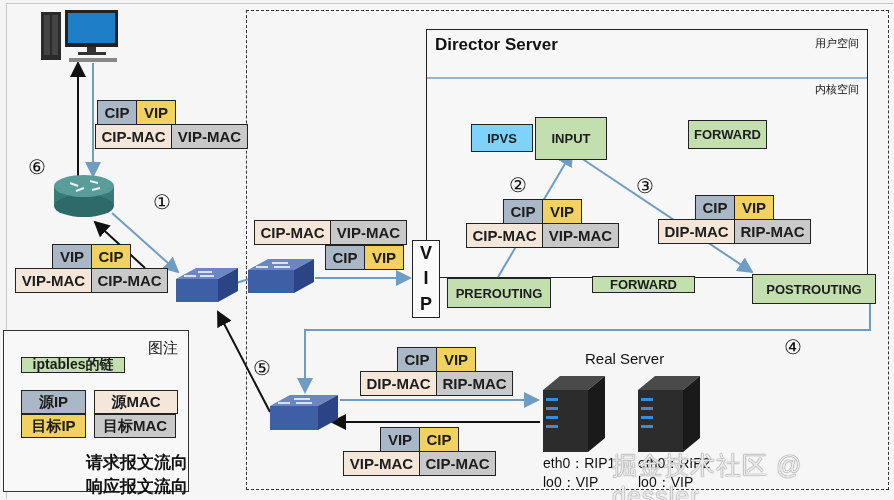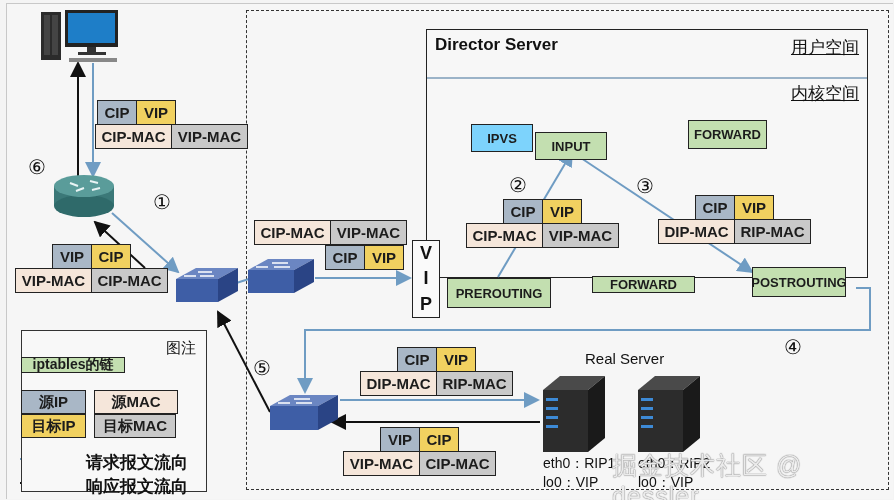--- a/index.html
+++ b/index.html
@@ -27,30 +27,30 @@
   .dashed {
     position: absolute; left: 246px; top: 10px; width: 643px; height: 480px;
     border: 1.5px dashed #333; box-sizing: border-box;
   }
   .director {
     position: absolute; left: 426px; top: 29px; width: 442px; height: 249px;
     border: 1.5px solid #222; box-sizing: border-box; background: #f7f7f7;
   }
   .dir-sep { position: absolute; left: 0; right: 0; top: 47px; border-top: 2px solid #9bb3c8; }
   .dir-title { position: absolute; left: 8px; top: 5px; font-size: 17px; font-weight: bold; color: #111; }
-  .space-label { position: absolute; right: 8px; font-size: 17px; color: #111; text-decoration: underline; }
+  .space-label { position: absolute; right: 8px; font-size: 11px; color: #111; }
   .vip-box {
     position: absolute; left: 412px; top: 240px; width: 28px; height: 78px;
     border: 1.5px solid #222; box-sizing: border-box; background: #fafafa;
     display: flex; flex-direction: column; align-items: center; justify-content: space-around;
     font-weight: bold; font-size: 18px; color: #111;
   }
   .circ { position: absolute; font-size: 20px; color: #111; font-family: "DejaVu Serif", serif; }
   .legend {
-    position: absolute; left: 21px; top: 330px; width: 186px; height: 162px;
+    position: absolute; left: 3px; top: 330px; width: 186px; height: 162px;
     border: 1.5px solid #333; box-sizing: border-box; background: #f8f8f8;
   }
   .legend-title { position: absolute; right: 10px; top: 8px; font-size: 15px; color: #111; }
   .leg-arrow-label { position: absolute; font-size: 17px; color: #111; font-weight: bold; }
   .rs-label { position: absolute; font-size: 14px; font-weight: normal; color: #111; }
   .watermark { position: absolute; left: 612px; top: 449px; font-size: 25px; color: rgba(255,255,255,0.85);
     text-shadow: 0 0 1px #777, 0 0 1px #777; letter-spacing: 1px; }
   svg.wires { position: absolute; left: 0; top: 0; }
 </style>
 </head>
@@ -192,25 +192,25 @@
   <div class="cell c-dstip" style="left:364px;top:245px;width:40px;height:25px">VIP</div>
 </div>
 
 <div class="vip-box">
   <span>V</span>
   <span>I</span>
   <span>P</span>
 </div>
 
 <div class="cell c-ipvs" style="left:471px;top:124px;width:62px;height:28px">IPVS</div>
-<div class="cell c-chain" style="left:535px;top:132px;width:72px;height:28px">INPUT</div>
+<div class="cell c-chain" style="left:535px;top:117px;width:72px;height:43px">INPUT</div>
 <div class="cell c-chain" style="left:688px;top:120px;width:79px;height:29px">FORWARD</div>
 <div class="cell c-chain" style="left:447px;top:278px;width:104px;height:30px">PREROUTING</div>
 <div class="cell c-chain" style="left:592px;top:276px;width:103px;height:17px">FORWARD</div>
-<div class="cell c-chain" style="left:752px;top:267px;width:94px;height:30px">POSTROUTING</div>
+<div class="cell c-chain" style="left:752px;top:274px;width:124px;height:30px">POSTROUTING</div>
 
 <div>
   <div class="cell c-srcip" style="left:503px;top:199px;width:40px;height:25px">CIP</div>
   <div class="cell c-dstip" style="left:542px;top:199px;width:40px;height:25px">VIP</div>
   <div class="cell c-srcmac" style="left:466px;top:223px;width:77px;height:25px">CIP-MAC</div>
   <div class="cell c-dstmac" style="left:542px;top:223px;width:77px;height:25px">VIP-MAC</div>
 </div>
 
 <div>
   <div class="cell c-srcip" style="left:695px;top:195px;width:40px;height:25px">CIP</div>

